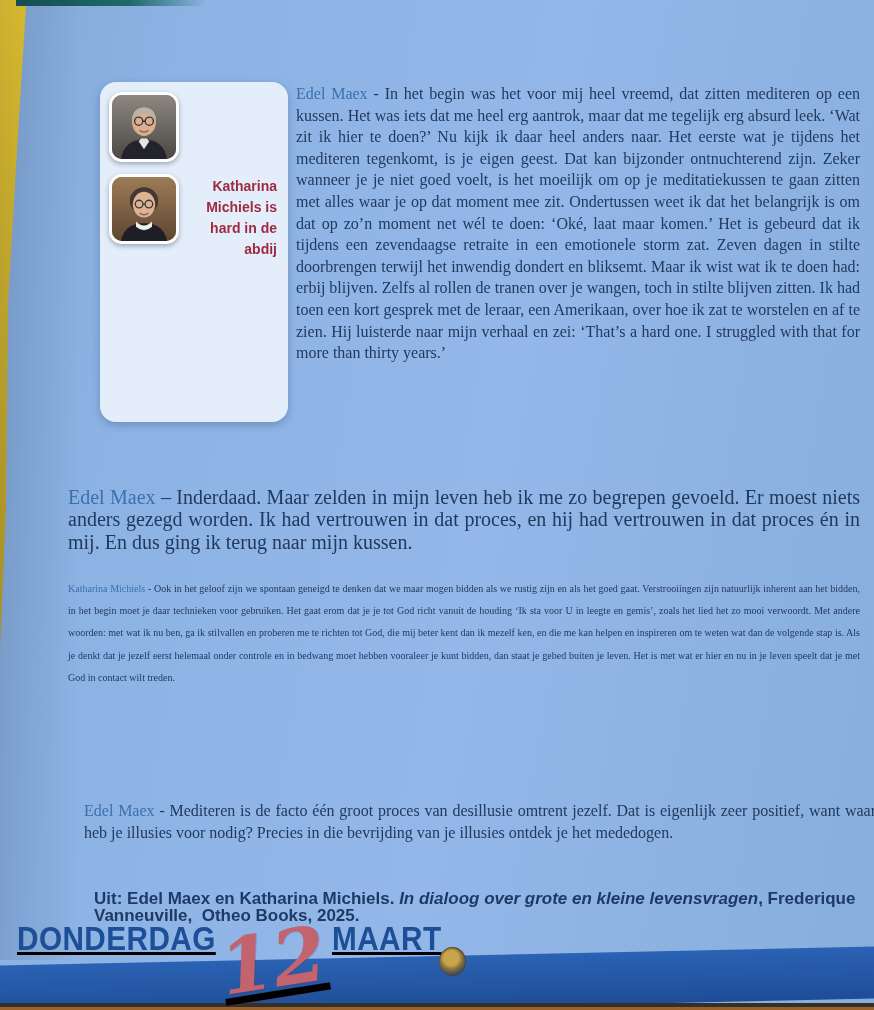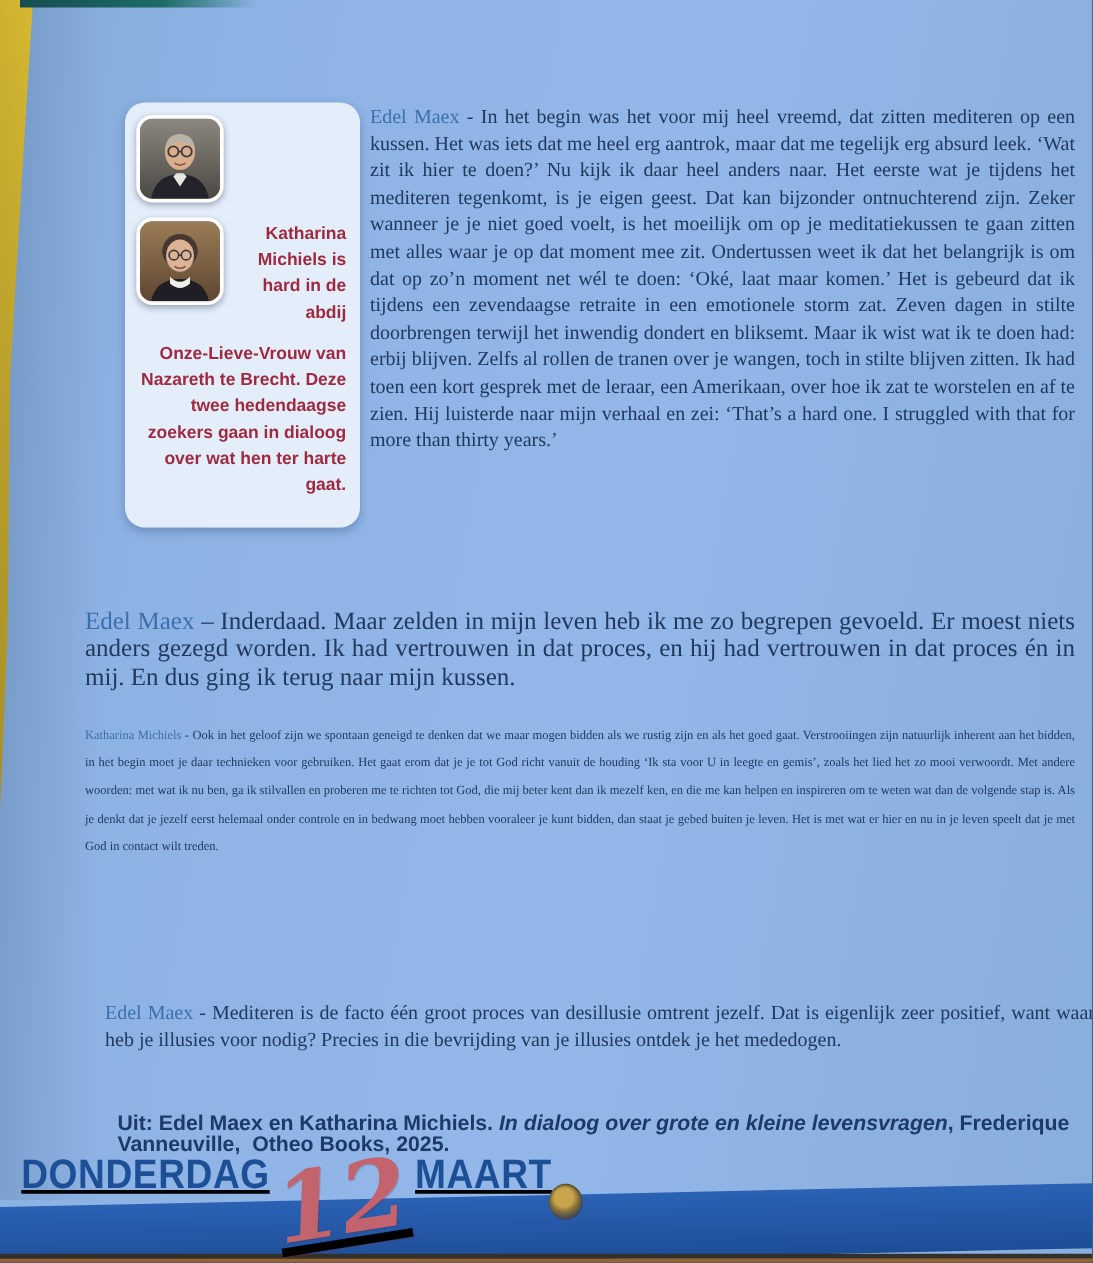--- a/index.html
+++ b/index.html
@@ -111,21 +111,20 @@
             <circle cx="30.5" cy="30.5" r="4.3"></circle>
               <circle cx="41.5" cy="30.5" r="4.3"></circle>
               <path d="M34.8 30.5 h2.4"></path>
           </g>
           <path d="M31 40.5 Q36 44.5 41 40.5" stroke="#8a5a44" stroke-width="1.5" fill="none"></path>
           <path d="M27 50 Q36 59 45 50 L45 56 Q36 64 27 56 Z" fill="#efefea"></path>
         </svg>
       </div>
       <p class="bio-text">Katharina Michiels is hard in de abdij</p>
     </div>
-    <p class="bio-tail">Onze-Lieve-Vrouw van Nazareth te Brecht. Deze twee hedendaagse zoekers gaan in dialoog over wat hen ter harte gaat.</p>
   </aside>
 
   <p class="para p1"><span class="speaker">Edel Maex</span><span> - In het begin was het voor mij heel vreemd, dat zitten mediteren op een kussen. Het was iets dat me heel erg aantrok, maar dat me tegelijk erg absurd leek. ‘Wat zit ik hier te doen?’ Nu kijk ik daar heel anders naar. Het eerste wat je tijdens het mediteren tegenkomt, is je eigen geest. Dat kan bijzonder ontnuchterend zijn. Zeker wanneer je je niet goed voelt, is het moeilijk om op je meditatiekussen te gaan zitten met alles waar je op dat moment mee zit. Ondertussen weet ik dat het belangrijk is om dat op zo’n moment net wél te doen: ‘Oké, laat maar komen.’ Het is gebeurd dat ik tijdens een zevendaagse retraite in een emotionele storm zat. Zeven dagen in stilte doorbrengen terwijl het inwendig dondert en bliksemt. Maar ik wist wat ik te doen had: erbij blijven. Zelfs al rollen de tranen over je wangen, toch in stilte blijven zitten. Ik had toen een kort gesprek met de leraar, een Amerikaan, over hoe ik zat te worstelen en af te zien. Hij luisterde naar mijn verhaal en zei: ‘That’s a hard one. I struggled with that for more than thirty years.’</span></p>
 
 
   <p class="para p3"><span class="speaker">Edel Maex</span><span> – Inderdaad. Maar zelden in mijn leven heb ik me zo begrepen gevoeld. Er moest niets anders gezegd worden. Ik had vertrouwen in dat proces, en hij had vertrouwen in dat proces én in mij. En dus ging ik terug naar mijn kussen.</span></p>
 
   <p class="para p4"><span class="speaker">Katharina Michiels</span><span> - Ook in het geloof zijn we spontaan geneigd te denken dat we maar mogen bidden als we rustig zijn en als het goed gaat. Verstrooiingen zijn natuurlijk inherent aan het bidden, in het begin moet je daar technieken voor gebruiken. Het gaat erom dat je je tot God richt vanuit de houding ‘Ik sta voor U in leegte en gemis’, zoals het lied het zo mooi verwoordt. Met andere woorden: met wat ik nu ben, ga ik stilvallen en proberen me te richten tot God, die mij beter kent dan ik mezelf ken, en die me kan helpen en inspireren om te weten wat dan de volgende stap is. Als je denkt dat je jezelf eerst helemaal onder controle en in bedwang moet hebben vooraleer je kunt bidden, dan staat je gebed buiten je leven. Het is met wat er hier en nu in je leven speelt dat je met God in contact wilt treden.</span></p>
 
   <p class="para p5"><span class="speaker">Edel Maex</span><span> - Mediteren is de facto één groot proces van desillusie omtrent jezelf. Dat is eigenlijk zeer positief, want waar heb je illusies voor nodig? Precies in die bevrijding van je illusies ontdek je het mededogen.</span></p>

